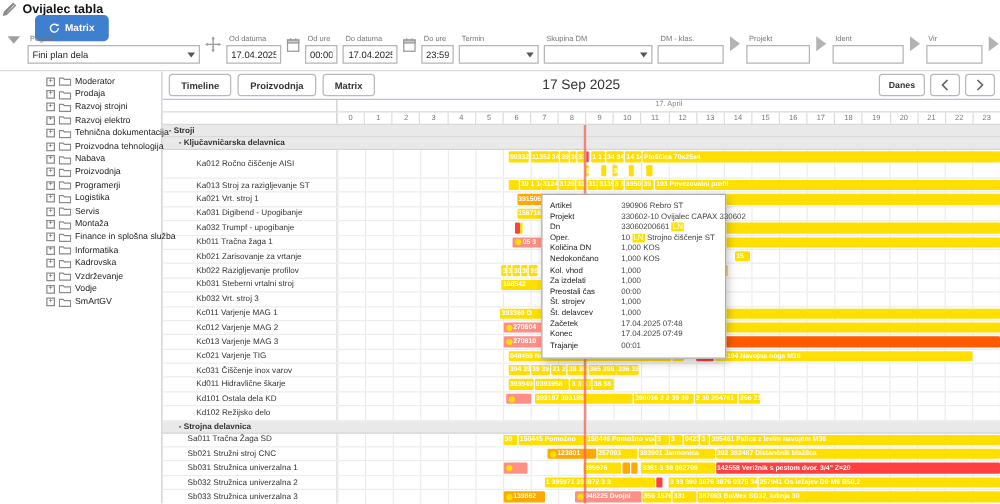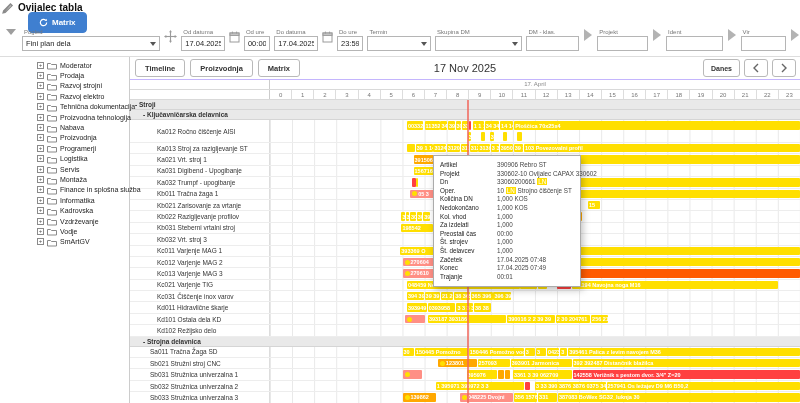--- a/index.html
+++ b/index.html
@@ -330,21 +330,21 @@
       </div>
   </div>
 
   <div class="main">
     <div class="tabsrow">
       <div class="tabs">
         <button class="tab">Timeline</button>
         <button class="tab">Proizvodnja</button>
         <button class="tab">Matrix</button>
       </div>
-      <div class="datetitle">17 Nov 2025</div>
+      <div class="datetitle">17 Sep 2025</div>
       <div class="navctl">
         <button class="navbtn">Danes</button>
         <button class="navbtn" style="padding:0 8px;">
           <svg width="6" height="10" viewBox="0 0 6 10">
               <path d="M5 1 1 5l4 4" stroke="#666" stroke-width="1.4" fill="none"></path>
             </svg>
         </button>
         <button class="navbtn" style="padding:0 8px;">
           <svg width="6" height="10" viewBox="0 0 6 10">
               <path d="M1 1l4 4-4 4" stroke="#666" stroke-width="1.4" fill="none"></path>

